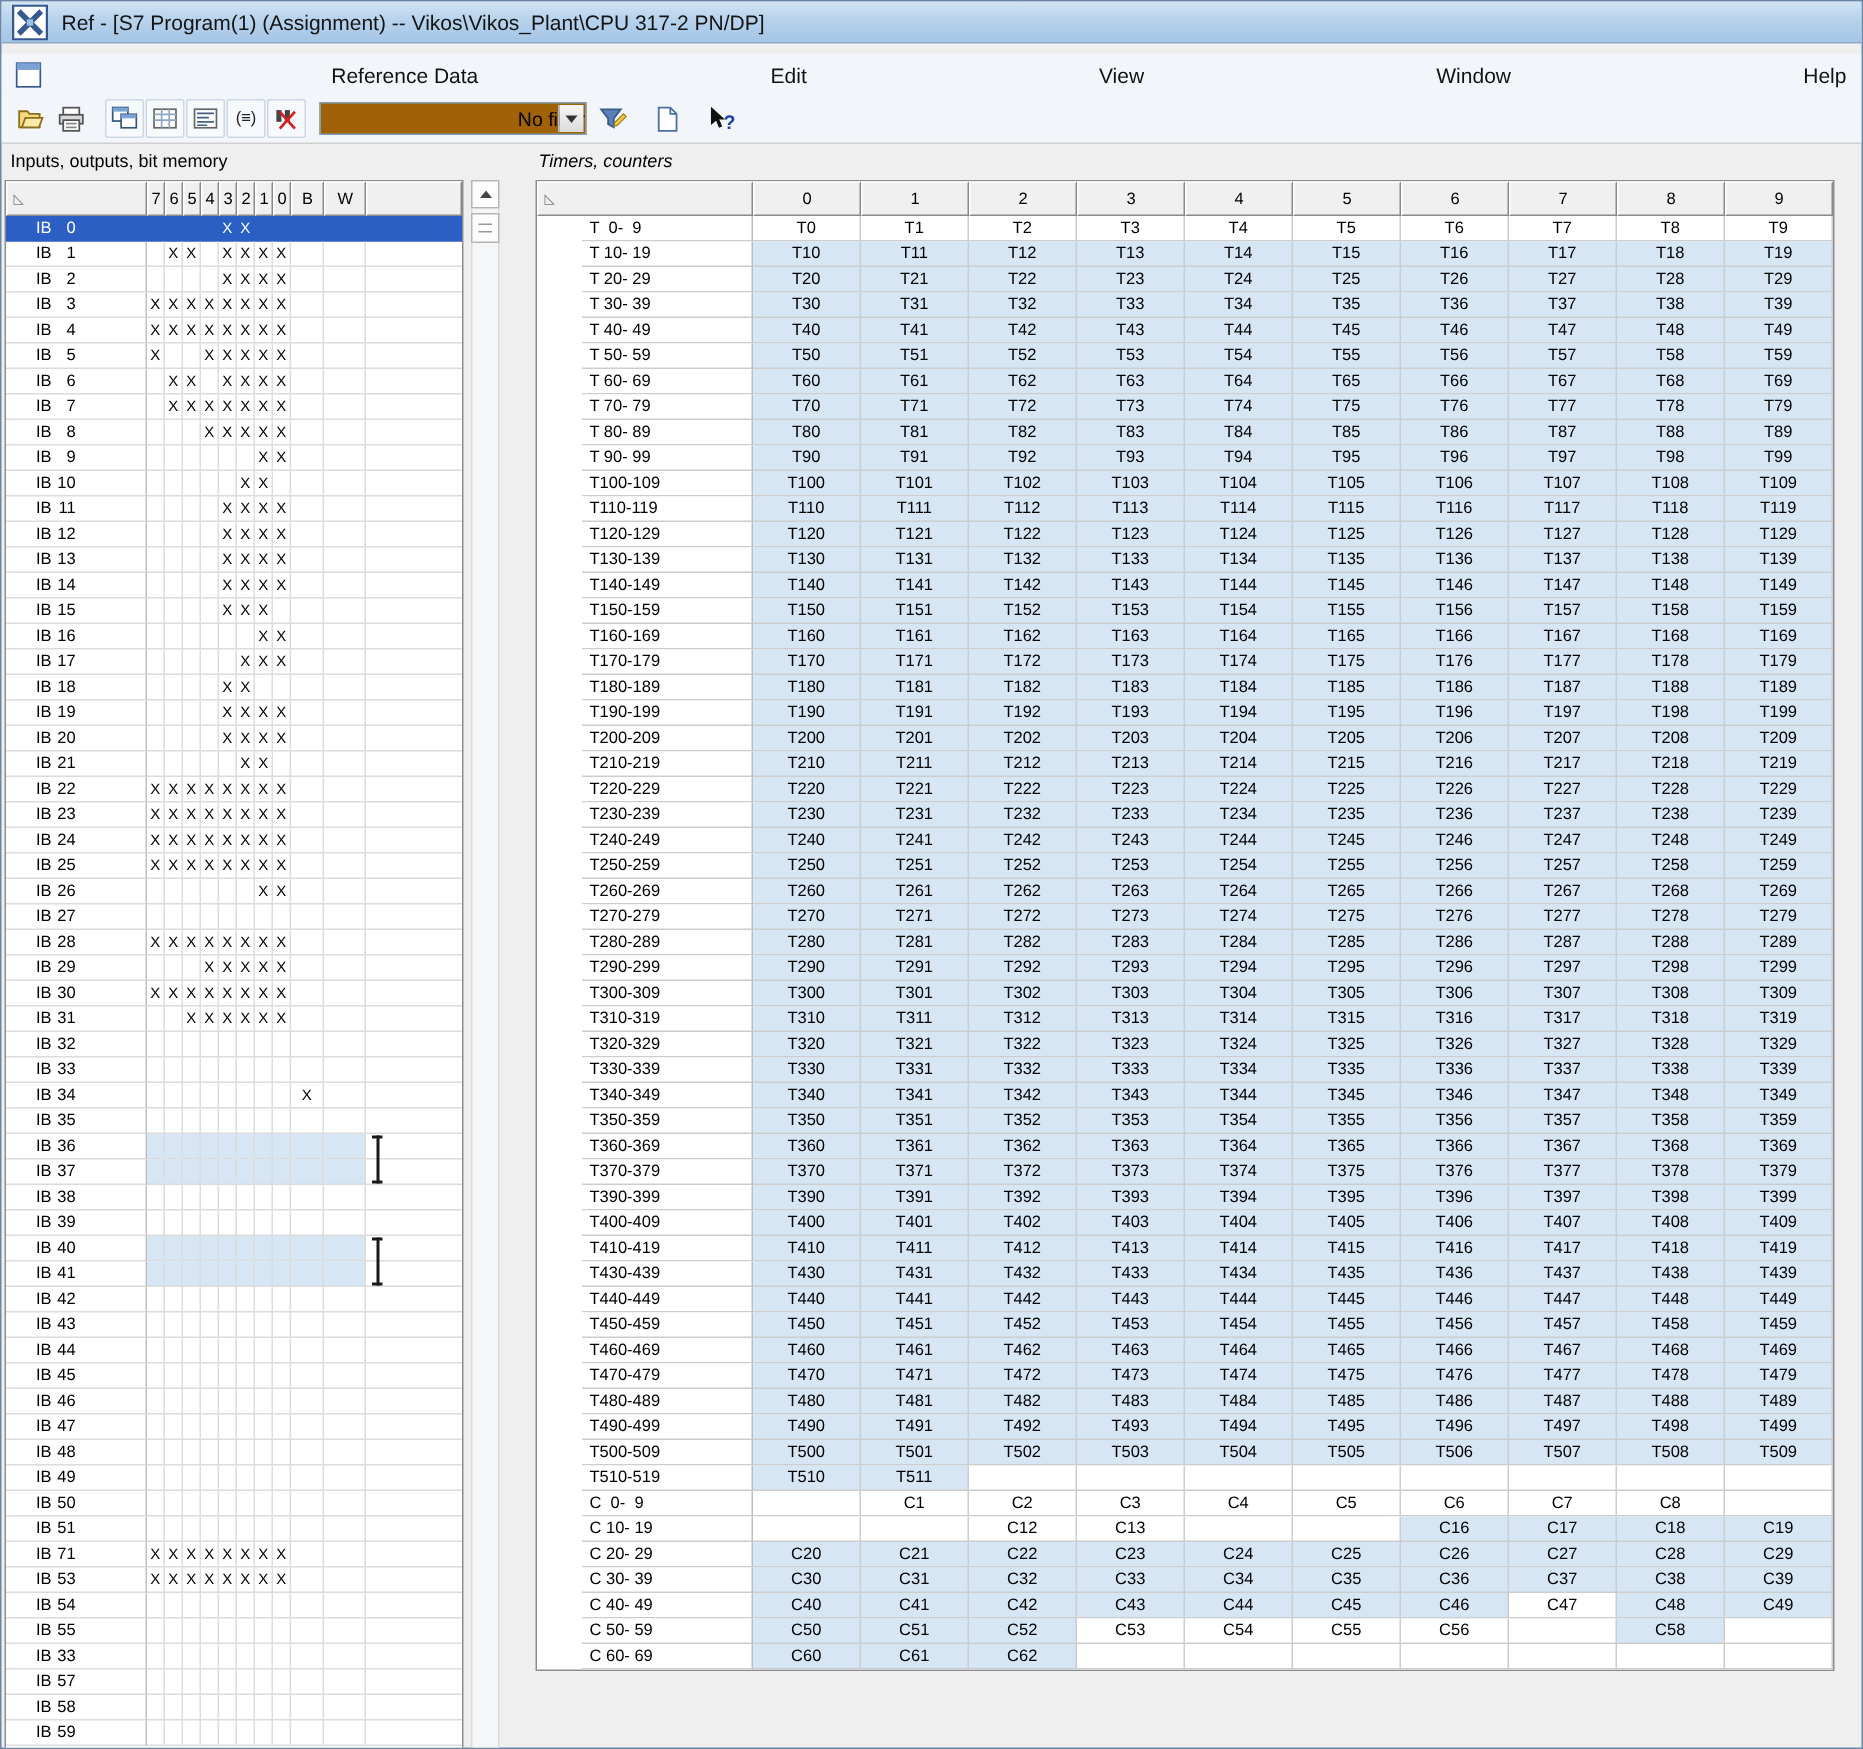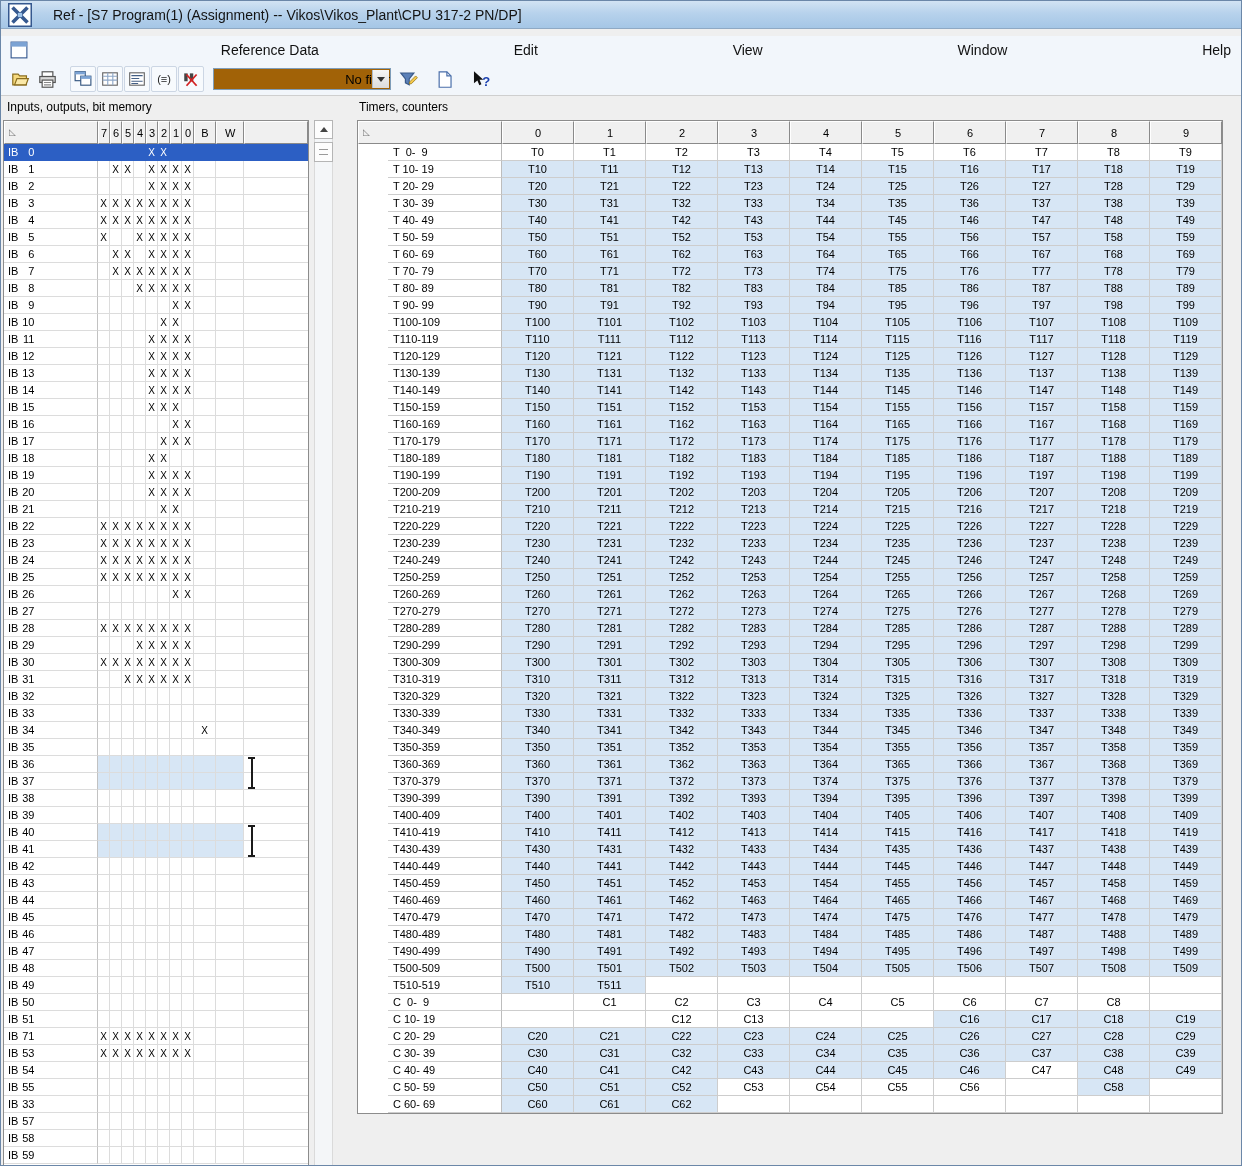--- a/index.html
+++ b/index.html
@@ -3,21 +3,21 @@
 <meta charset="utf-8">
 <style>
   * { margin:0; padding:0; box-sizing:border-box; }
   body { font-family:"Liberation Sans", sans-serif; background:#888; }
   #win { position:relative; width:1242px; height:1166px; background:#efefef; overflow:hidden;
          font-family:"Liberation Sans", sans-serif; border:1px solid #6b87a8; }
 
   
   .titlebar { position:absolute; top:0; left:0; right:0; height:28px;
     background:linear-gradient(#d2e3f3,#b7d2ec 45%,#a5c6e6); border-bottom:1px solid #8fa9c4;
-    display:flex; align-items:center; padding-left:7px;gap:12px; }
+    display:flex; align-items:center; padding-left:7px; }
   .title-icon { width:24px; height:24px; display:inline-flex; }
   .title-text { margin-left:9px; font-size:14px; color:#141414; white-space:pre; }
 
   
   .menubar { position:absolute; top:35px; left:0; right:0; height:27px; background:#f2f6fb;
     display:flex; align-items:center; font-size:14px; color:#111;justify-content:space-between; }
   .sys-icon { width:18px; height:18px; margin:0 8px 0 9px; display:inline-flex; }
   .menu-item { padding:3px 10px; cursor:default; }
 
   
@@ -30,39 +30,39 @@
   .combo { width:178px; height:22px; background:#a16207; border:1px solid #7f9db9; margin:0 4px 0 8px;
     display:flex; align-items:center; padding-left:6px; font-size:13px; color:#000; position:relative;justify-content:flex-end; }
   .combo-btn { position:absolute; right:1px; top:1px; bottom:1px; width:17px;
     background:linear-gradient(#f6f6f6,#dcdcdc); border-left:1px solid #aebdcd;
     display:flex; align-items:center; justify-content:center; }
   .dn { width:0; height:0; border-left:4px solid transparent; border-right:4px solid transparent; border-top:5px solid #333; }
 
   
   .caption { position:absolute; top:99px; font-size:12px; color:#000; }
   .cap-left  { left:6px; }
-  .cap-right { left:358px; }
+  .cap-right { left:358px;font-style:italic; }
 
   
   .hcell { background:#f0f0f0; border-top:1px solid #ffffff; border-left:1px solid #ffffff;
     border-right:1px solid #8a8a8a; border-bottom:1px solid #8a8a8a;
     display:flex; align-items:center; justify-content:center; font-size:11px; color:#000; height:23px; }
   .hcell.first { justify-content:flex-start; padding-left:4px; }
   .tri { font-size:9px; color:#7a7a7a; line-height:9px; }
 
   
   .ltable { position:absolute; left:2px; top:119px; width:306px; height:1047px;
     background:#fff; border:1px solid #8c8c8c; }
   .lhead, .lrow { display:grid; grid-template-columns:94px repeat(8,12px) 22px 28px 1fr; }
   .lhead .hcell.wh { justify-content:flex-start; padding-left:8px; }
   .lrow { height:17px; font-size:11px; color:#000; }
   .lcell { border-right:1px solid #dcdcdc; border-bottom:1px solid #dcdcdc;
     display:flex; align-items:center; justify-content:center; overflow:hidden; }
   .lcell.bit { font-size:10px; }
-  .lcell.addr { justify-content:flex-start; padding-left:4px; border-right:1px solid #c2c2c2; }
+  .lcell.addr { justify-content:flex-start; padding-left:20px; border-right:1px solid #c2c2c2; }
   .lcell.addr .num { display:inline-block; width:16px; text-align:right; }
   .lcell.fill { border-right:none; }
   .lrow.sel .lcell { background:#2c5fc4; border-color:#2c5fc4; color:#fff; }
   .lcell.shade { background:#d7e6f5; }
   .bracket { position:absolute; left:243px; width:9px; }
   .bracket:before, .bracket:after { content:""; position:absolute; left:1px; right:1px; height:2px; background:#1a1a1a; }
   .bracket:before { top:1px; } .bracket:after { bottom:1px; }
   .bracket .stem { position:absolute; left:4px; top:1px; bottom:1px; width:2px; background:#1a1a1a; }
 
   

